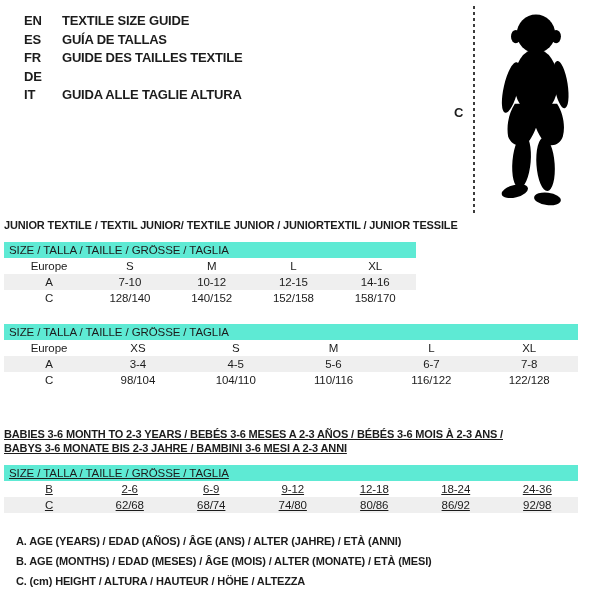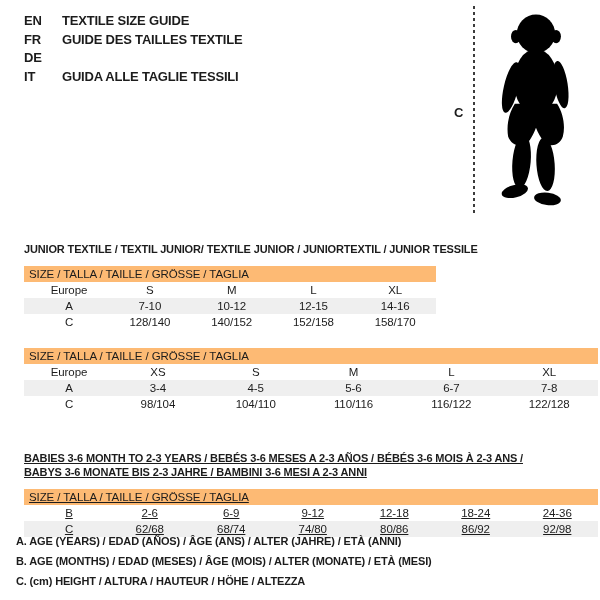--- a/index.html
+++ b/index.html
@@ -15,28 +15,28 @@
 
   
   .dash-line {
     position:absolute; left:473px; top:6px; width:2px; height:207px;
     background-image:repeating-linear-gradient(to bottom, #3c3c3c 0 3px, transparent 3px 6px);
   }
   .c-label { position:absolute; left:454px; top:105px; font-weight:bold; font-size:13px; }
   .baby { position:absolute; left:487px; top:8px; }
 
   
-  .section { position:absolute; left:24px;margin-top:24px; }
+  .section { position:absolute; left:4px; }
   .sec1 { top:218px; width:412px; }
   .sec2 { top:324px; width:574px; }
   .sec3 { top:427px; width:574px;text-decoration:underline; }
   .heading { font-weight:bold; font-size:11px; letter-spacing:-0.15px; line-height:14px; margin-bottom:10px; white-space:nowrap; }
   .heading .sub { font-size:8px; vertical-align:-2px; }
   .size-bar {
-    background:#fdba74; height:16px; line-height:16px; padding-left:5px;
+    background:#5eead4; height:16px; line-height:16px; padding-left:5px;
     font-size:11.5px; color:#1c1c1c; letter-spacing:-0.1px;
   }
   table { width:100%; border-collapse:collapse; table-layout:fixed; }
   td { font-size:11.5px; height:16px; padding:0; text-align:center; letter-spacing:-0.1px; }
   td.lbl { text-align:center; padding-left:5px; }
   col.label-col { width:85px; }
   tr.alt { background:#efefef; }
 
   
   .legend { position:absolute; left:16px; top:531px; font-weight:bold; font-size:11px; line-height:20px; letter-spacing:-0.15px; white-space:nowrap; }
@@ -45,29 +45,33 @@
 <body>
 
 <div class="canvas">
 
   <div class="lang-block">
     <div class="lang-row">
       <span class="lang-code">EN</span>
       <span class="lang-title">TEXTILE SIZE GUIDE</span>
     </div>
     <div class="lang-row">
+      <span class="lang-code">ES</span>
+      <span class="lang-title">GUÍA DE TALLAS</span>
+    </div>
+    <div class="lang-row">
       <span class="lang-code">FR</span>
       <span class="lang-title">GUIDE DES TAILLES TEXTILE</span>
     </div>
     <div class="lang-row">
       <span class="lang-code">DE</span>
     </div>
     <div class="lang-row">
       <span class="lang-code">IT</span>
-      <span class="lang-title">GUIDA ALLE TAGLIE TESSILI</span>
+      <span class="lang-title">GUIDA ALLE TAGLIE ALTURA</span>
     </div>
   </div>
 
   <span class="c-label">C</span>
   <div class="dash-line"></div>
   <svg class="baby" width="96" height="207" viewBox="0 0 100 210" aria-hidden="true">
     <g fill="#000000">
       <ellipse cx="30" cy="27" rx="5" ry="7"></ellipse>
       <ellipse cx="72" cy="27" rx="5" ry="7"></ellipse>
       <circle cx="51" cy="24" r="20"></circle>

